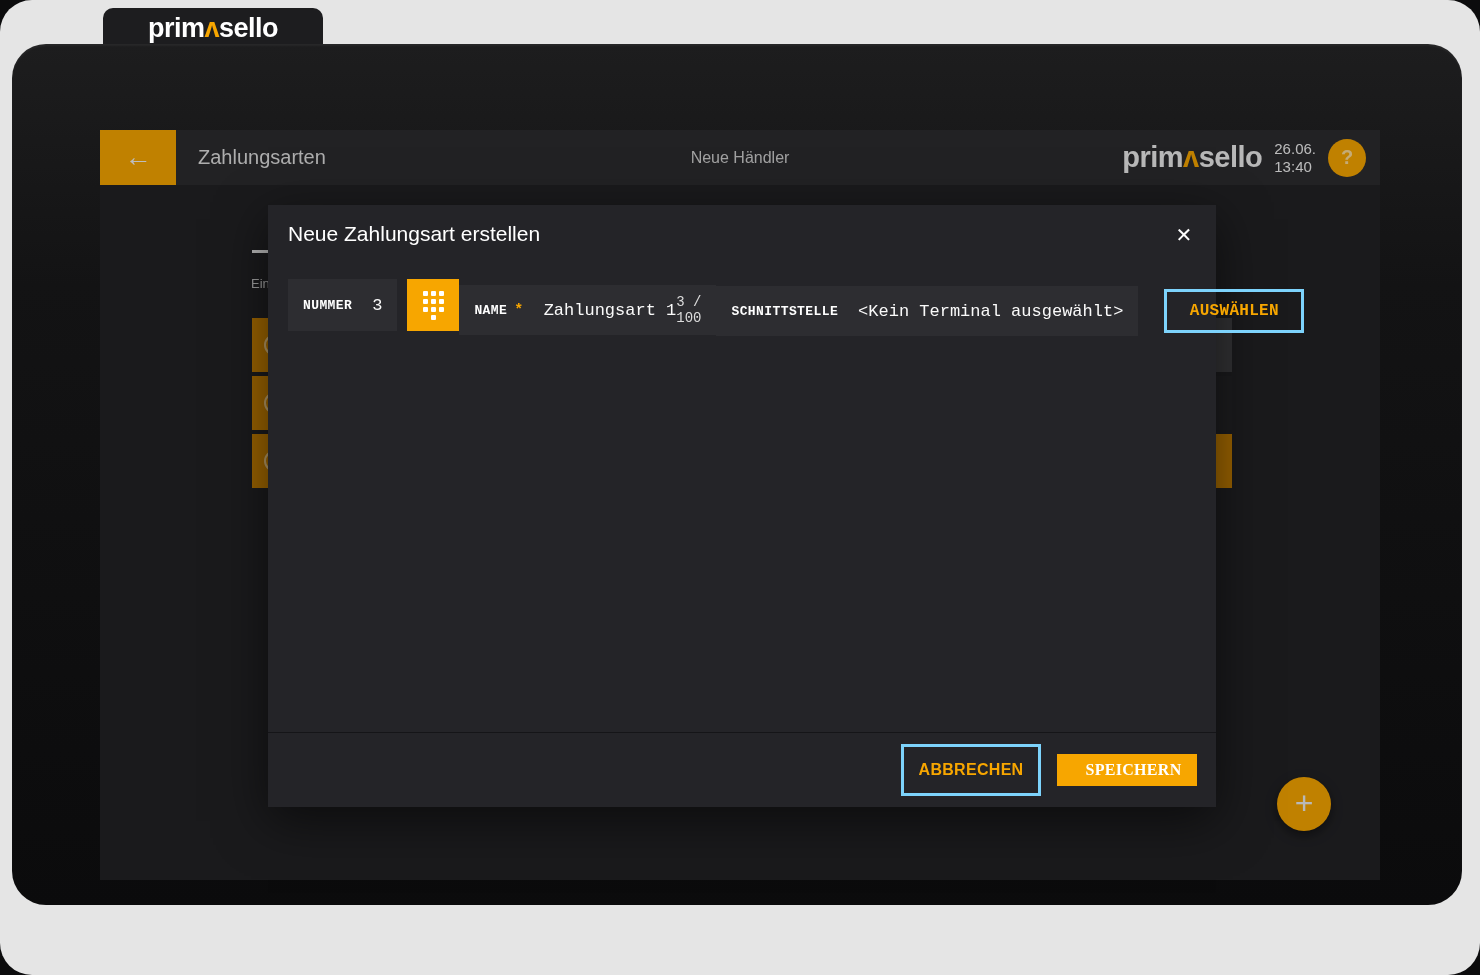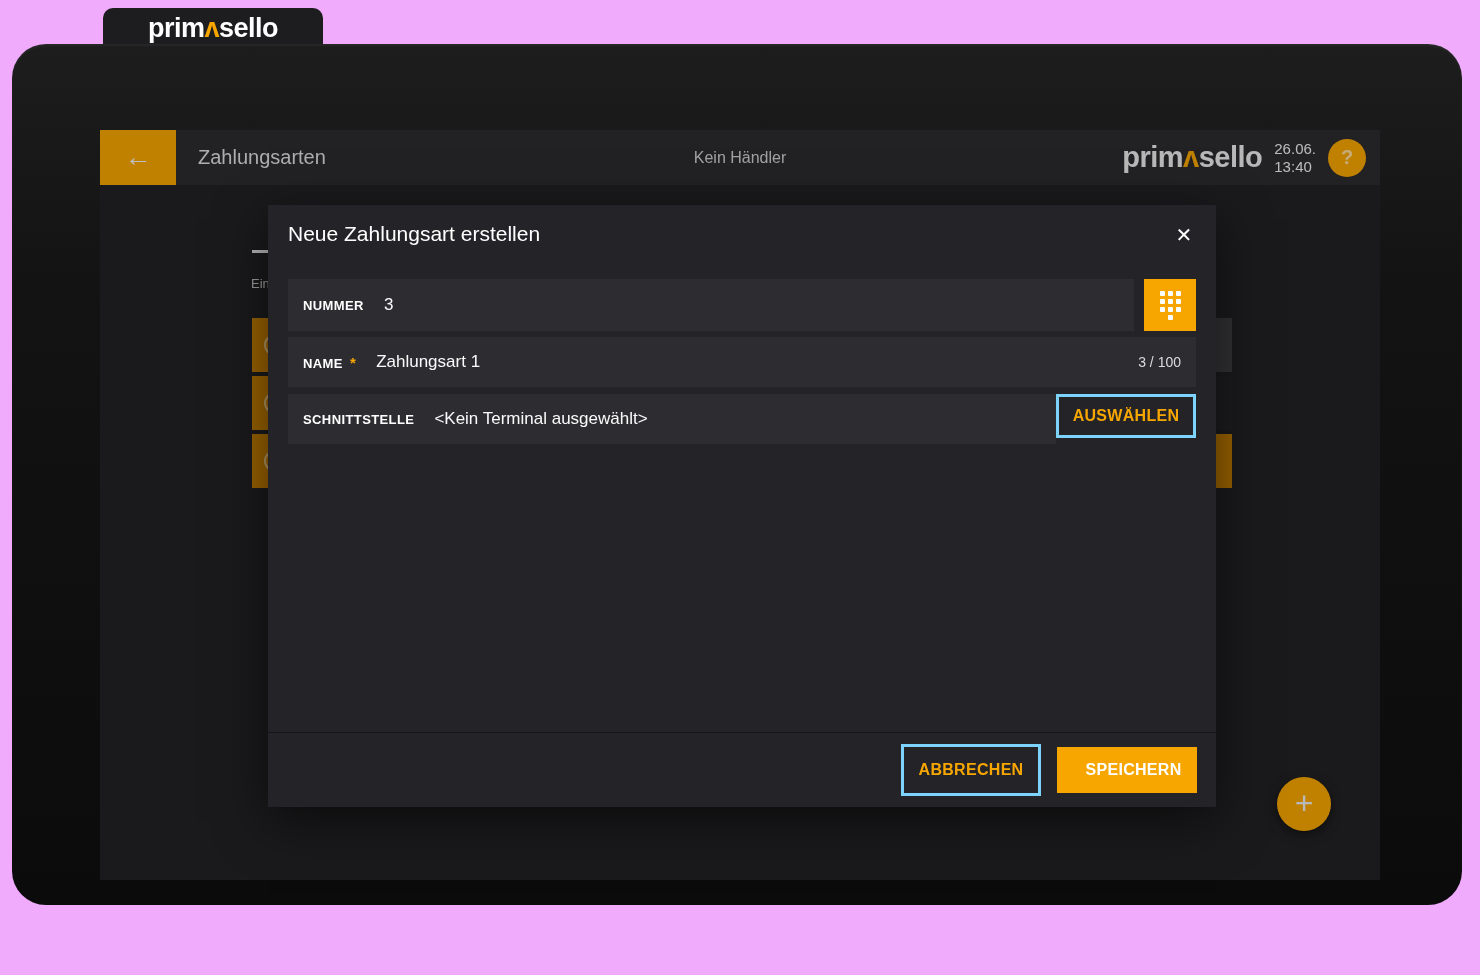--- a/index.html
+++ b/index.html
@@ -1,17 +1,17 @@
 <!DOCTYPE html>
 <html><head>
 <meta charset="utf-8">
 <style>
   html,body{margin:0;padding:0;background:#0c0c0d;}
-  .stage{position:relative;width:1480px;height:975px;background:#f0abfc;overflow:hidden;
-         font-family:"Liberation Sans","DejaVu Sans",sans-serif;-webkit-font-smoothing:antialiased;}
+  .stage{position:relative;width:1480px;height:975px;background:#e5e5e5;overflow:hidden;
+         font-family:"Liberation Sans","DejaVu Sans",sans-serif;border-radius:32px;-webkit-font-smoothing:antialiased;}
 
   
   .browser-tab{position:absolute;left:103px;top:8px;width:220px;height:40px;background:#1d1d1f;
                border-radius:10px 10px 0 0;display:flex;align-items:center;justify-content:center;}
   .logo{font-weight:700;color:#fff;letter-spacing:-0.5px;}
   .logo .caret{color:#F7A600;}
   .browser-tab .logo{font-size:27px;}
 
   
   .device{position:absolute;left:12px;top:44px;width:1450px;height:861px;border-radius:34px;
@@ -55,48 +55,48 @@
 
   .scrim{position:absolute;inset:0;background:rgba(0,0,0,0.22);}
 
   
   .modal{position:absolute;left:256px;top:161px;width:948px;height:602px;background:#242428;
          box-shadow:0 14px 48px rgba(0,0,0,0.55);}
   .modal-title{position:absolute;left:20px;top:17px;font-size:21px;font-weight:400;color:#fff;}
   .modal-close{position:absolute;right:14px;top:12px;width:36px;height:36px;background:none;border:none;
                display:flex;align-items:center;justify-content:center;cursor:pointer;}
   .modal-close span{color:#fff;font-size:20px;line-height:1;}
-  .modal-body{position:absolute;left:20px;top:74px;right:20px;display:flex;flex-direction:column;}
+  .modal-body{position:absolute;left:20px;top:74px;right:20px;display:flex;font-family:Liberation Mono, monospace;}
 
   .field{background:#2D2D31;display:flex;align-items:center;padding:0 15px;box-sizing:border-box;}
   .field-label{font-size:13px;font-weight:700;color:#fff;letter-spacing:0.4px;margin-right:20px;white-space:nowrap;}
   .req-mark{color:#F7A600;font-size:15px;font-weight:700;margin-left:7px;}
   .field-value{font-size:17px;color:#fafafa;white-space:nowrap;}
   .field-counter{margin-left:auto;font-size:14px;color:#dcdcdc;}
 
   .row-nummer{display:flex;gap:10px;height:52px;}
   .row-nummer .field{flex:1;height:52px;}
   .keypad-btn{width:52px;height:52px;background:#F7A600;border:none;cursor:pointer;
               display:flex;align-items:center;justify-content:center;padding:0;}
   .keypad-grid{display:grid;grid-template-columns:repeat(3,5px);grid-auto-rows:5px;gap:3px;}
   .kdot{width:5px;height:5px;background:#fff;border-radius:1px;}
   .kdot.last{grid-column:2;}
 
   .row-name{height:50px;margin-top:6px;}
-  .row-schnitt{display:flex;gap:0;height:50px;margin-top:7px;align-items:flex-start;}
+  .row-schnitt{display:flex;gap:26px;height:50px;margin-top:7px;align-items:center;}
   .row-schnitt .field{flex:1;height:50px;}
 
   .btn-outline{background:transparent;border:3px solid #7dd3fc;color:#F7A600;font-weight:700;
                font-size:16px;letter-spacing:0.3px;cursor:pointer;font-family:inherit;box-sizing:border-box;}
   .btn-auswaehlen{width:140px;height:44px;}
   .modal-footer{position:absolute;left:0;right:0;bottom:0;height:75px;border-top:1px solid rgba(0,0,0,0.4);
                 display:flex;align-items:center;justify-content:flex-end;gap:16px;padding-right:19px;box-sizing:border-box;}
   .btn-cancel{width:140px;height:52px;}
-  .btn-save{width:140px;height:46px;background:#F7A600;border:none;color:#fff;font-weight:700;
-            font-size:16px;letter-spacing:0.3px;cursor:pointer;font-family:Liberation Sans, sans-serif;padding-left:19px;}
+  .btn-save{width:140px;height:32px;background:#F7A600;border:none;color:#fff;font-weight:700;
+            font-size:16px;letter-spacing:0.3px;cursor:pointer;font-family:Liberation Serif, serif;padding-left:19px;}
 </style>
 </head>
 <body>
 
 <div class="stage">
 
   <div class="browser-tab">
     <div class="logo">
       <span>prim</span><span class="caret">ʌ</span><span>sello</span>
     </div>
@@ -104,21 +104,21 @@
 
   <div class="device">
 
     <div class="app">
 
       <div class="app-header">
         <button class="back-btn">
           <span>←</span>
         </button>
         <div class="header-title">Zahlungsarten</div>
-        <div class="header-greeting">Kein Händler</div>
+        <div class="header-greeting">Neue Händler</div>
         <div class="header-right">
           <div class="logo">
             <span>prim</span><span class="caret">ʌ</span><span>sello</span>
           </div>
           <div class="header-datetime">
             <div>26.06.</div>
             <div>13:40</div>
           </div>
           <button class="help-btn">
             <span>?</span>

